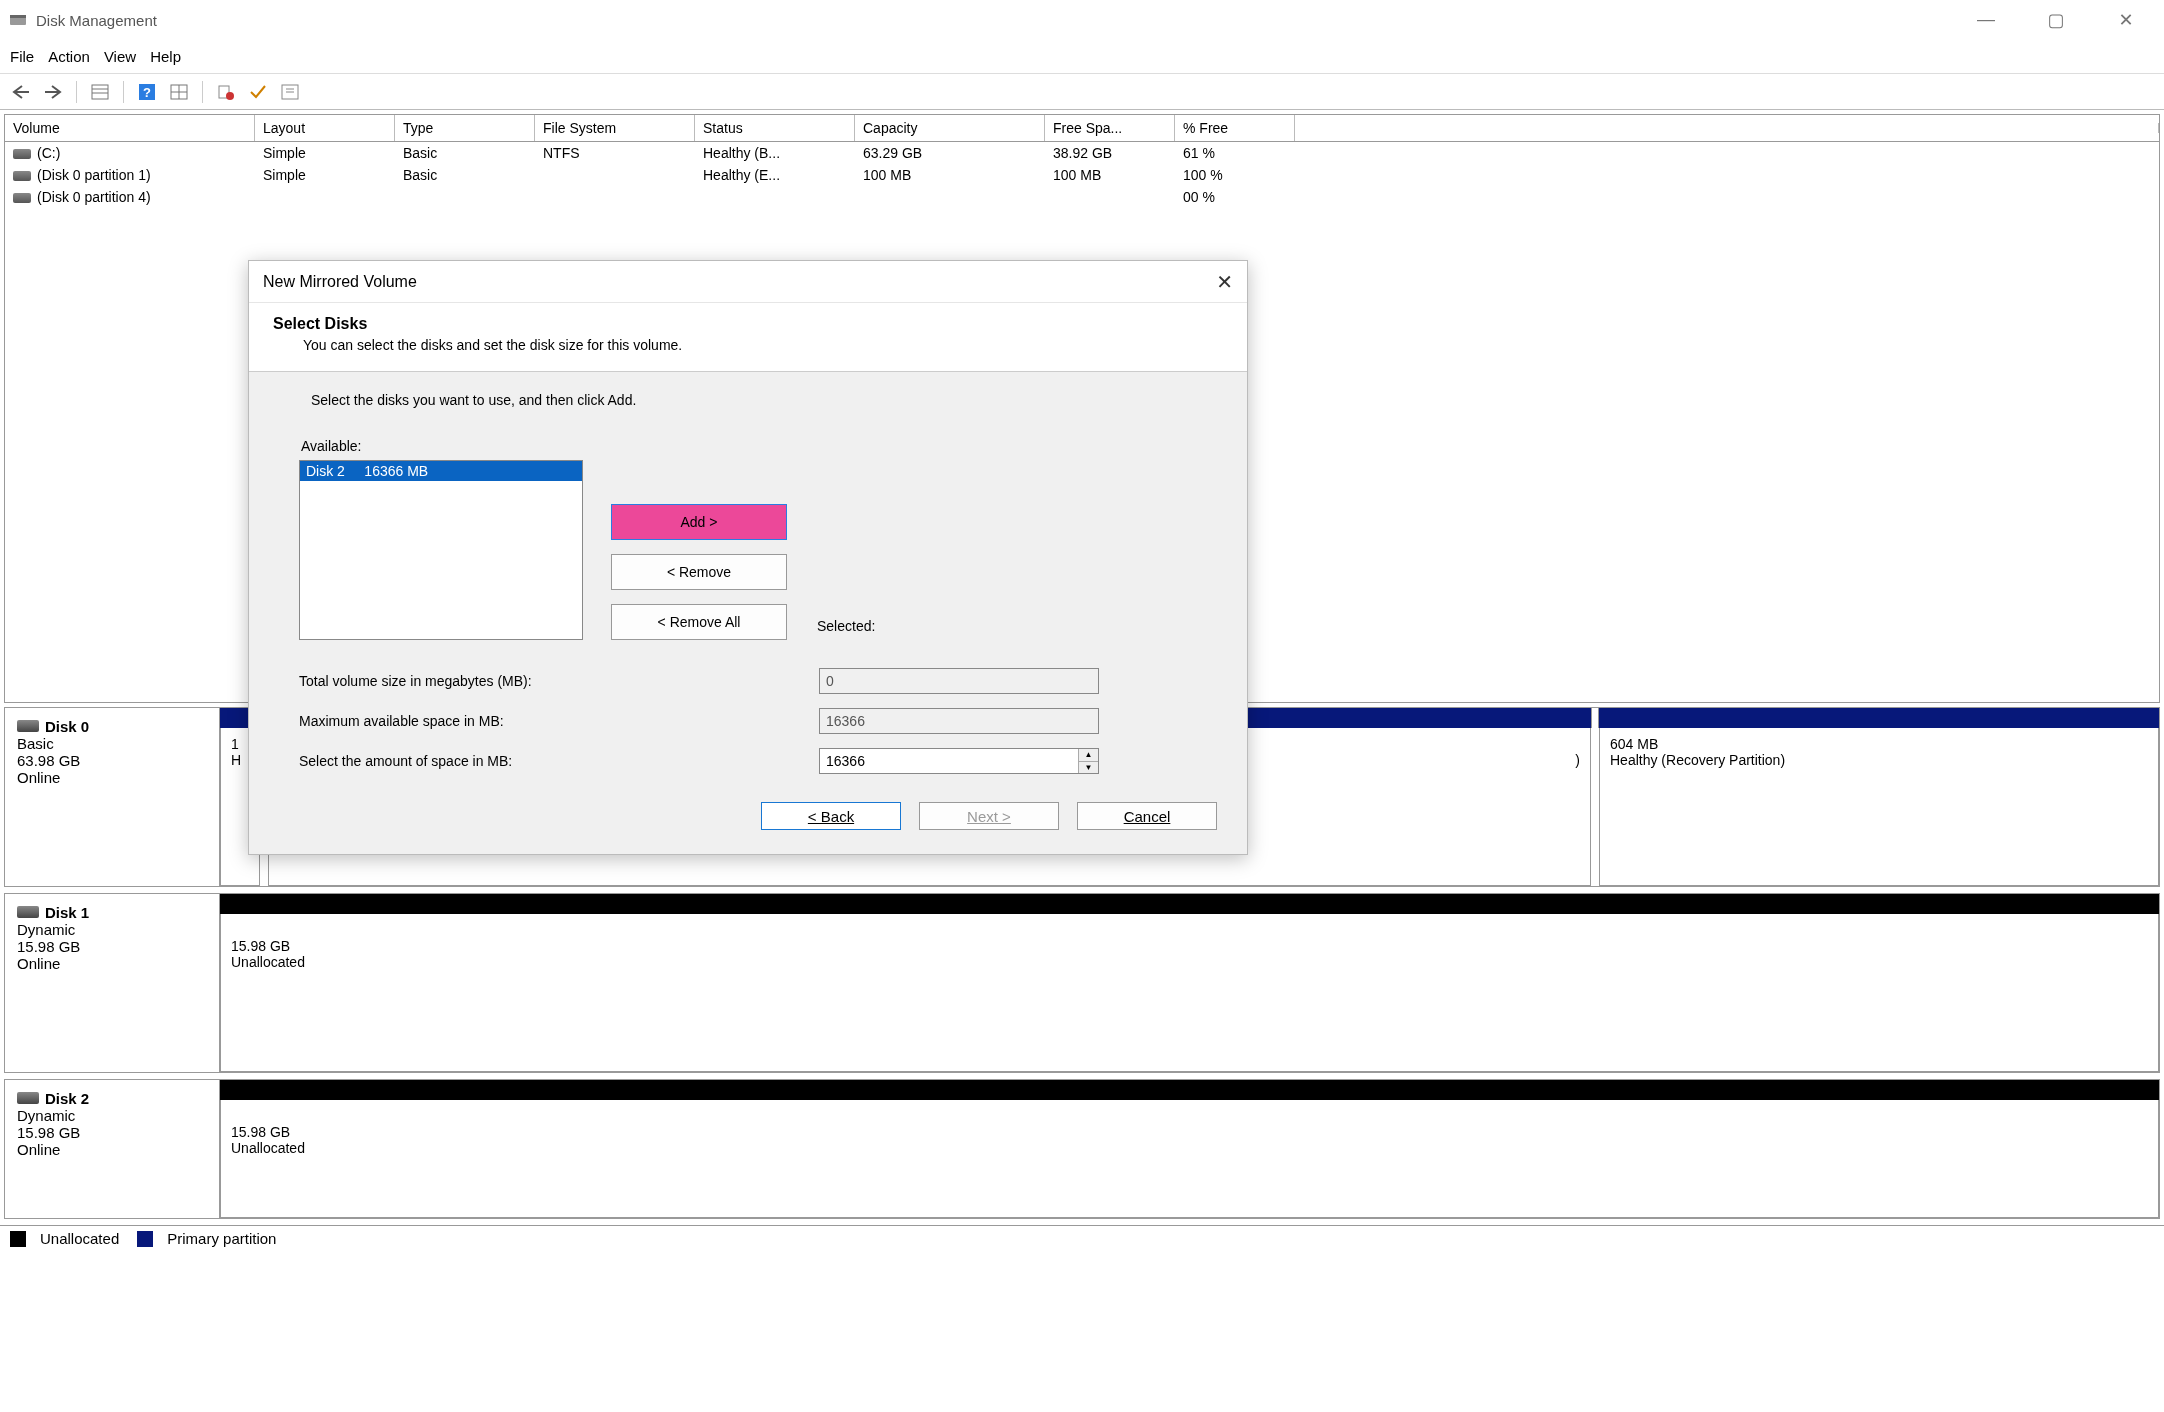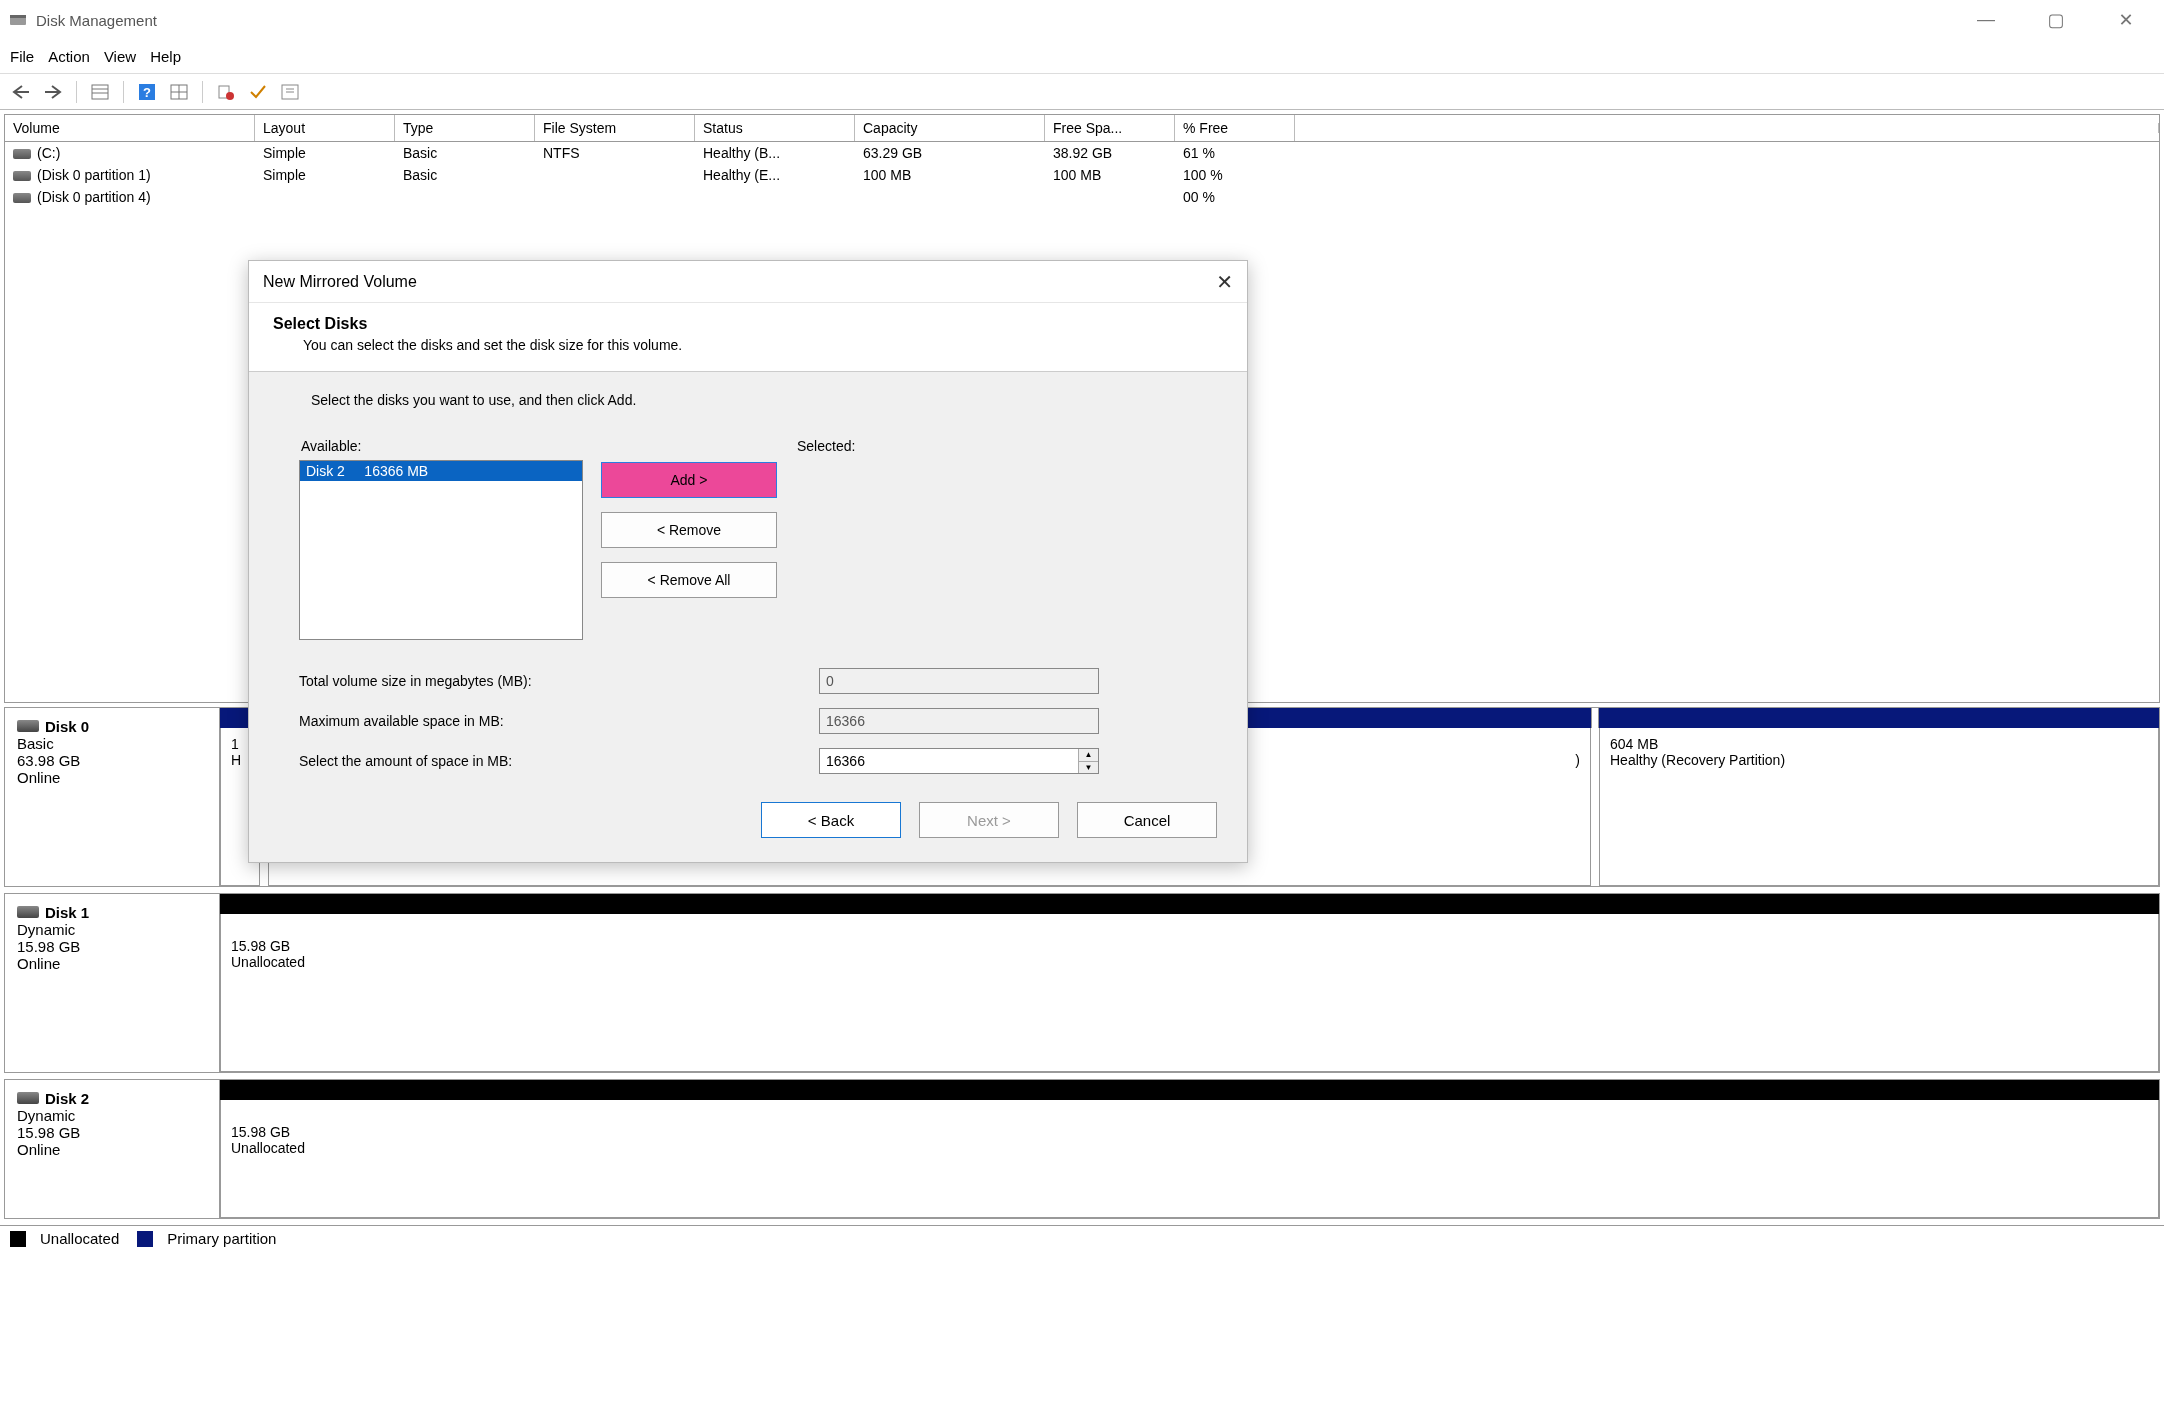--- a/index.html
+++ b/index.html
@@ -168,21 +168,21 @@
 .dlg-title .close { margin-left: auto; font-size: 20px; color: #333; }
 .dlg-header {
   background: #fff;
   padding: 12px 24px 18px 24px;
   border-bottom: 1px solid #ccc;
 }
 .dlg-header .h1 { font-weight: bold; font-size: 16px; }
 .dlg-header .h2 { font-size: 14px; padding-left: 30px; padding-top: 4px; }
 .dlg-body { padding: 20px 50px 10px 50px; }
 .dlg-instr { font-size: 14px; margin-bottom: 30px; padding-left: 12px; }
-.pick-row { display: flex; gap: 18px; align-items: flex-start; }
+.pick-row { display: flex; gap: 28px; align-items: flex-end; }
 .pick-col { display: flex; flex-direction: column; }
 .pick-label { font-size: 14px; margin-bottom: 6px; padding-left: 2px; }
 .listbox {
   width: 284px; height: 180px;
   border: 1px solid #888;
   background: #fff;
   overflow: auto;
 }
 .listbox .item {
   padding: 2px 6px;
@@ -217,24 +217,25 @@
   border-left: 1px solid #aaa;
   display: flex; flex-direction: column;
 }
 .spinner .spin div { flex:1; display:flex; align-items:center; justify-content:center; font-size:8px; background:#eee; }
 .spinner .spin div:first-child { border-bottom:1px solid #aaa; }
 .dlg-buttons {
   display: flex; justify-content: flex-end; gap: 18px;
   padding: 18px 30px 24px 30px;
 }
 .dlg-buttons button {
-  width: 140px; height: 36px;
+  width: 140px; height: 28px;
   background: #fdfdfd;
   border: 1px solid #999;
   font-size: 15px;
+  text-decoration: underline;
 }
 .dlg-buttons button.outlined { border: 1px solid #1877d3; color: #000; background: #fff; }
 .dlg-buttons button:disabled { color: #9a9a9a; }
 
 svg { display: block; }
 </style>
 </head>
 <body>
 
 <div class="titlebar">

